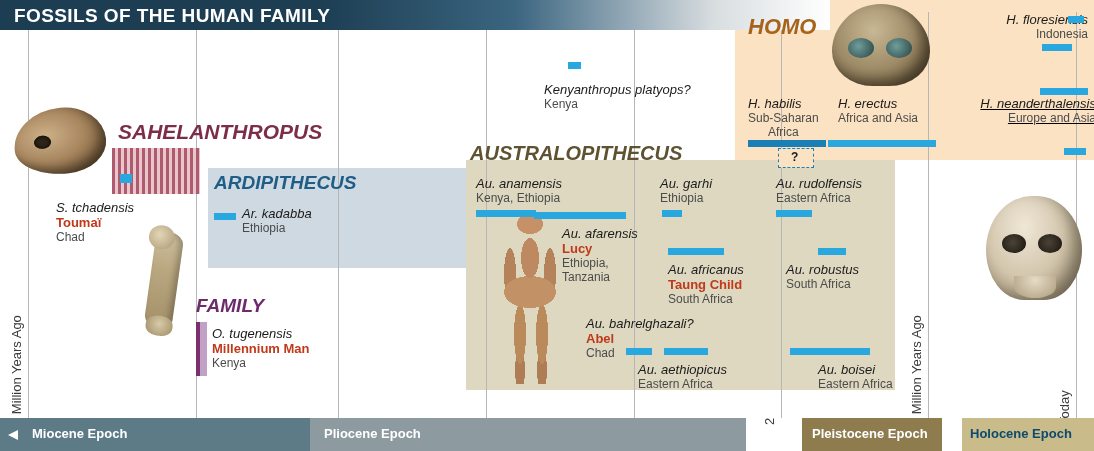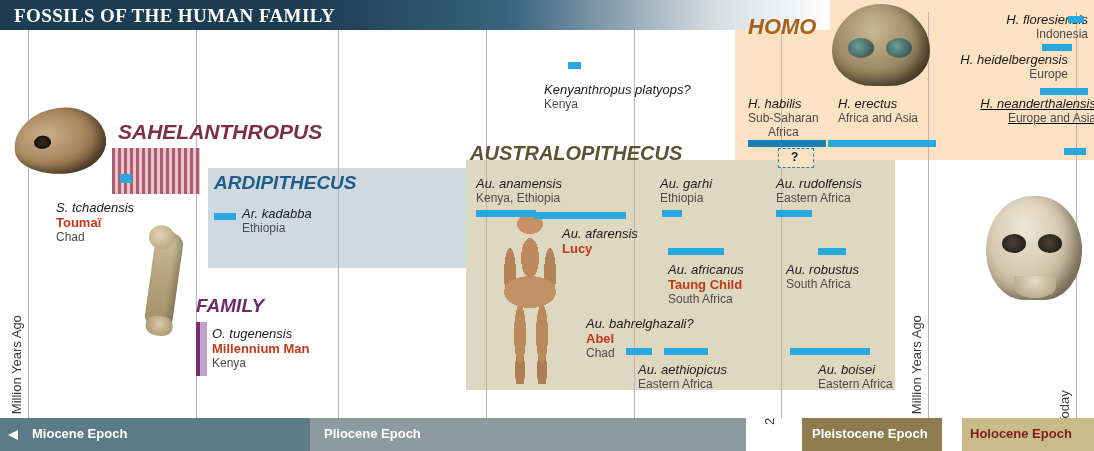--- a/index.html
+++ b/index.html
@@ -12,35 +12,35 @@
   #root{position:relative;width:1094px;height:451px;overflow:hidden;background:#fff;}
 
   
   .titlebar{
     position:absolute;left:0;top:0;width:830px;height:30px;
     background:linear-gradient(to right,#1c3d52 0%,#1c3d52 38%,#3b6580 62%,#d8dde0 86%,#ffffff 100%);
   }
   .titlebar .txt{
     position:absolute;left:14px;top:5px;
     font-size:19px;font-weight:bold;color:#ffffff;letter-spacing:.4px;
-    font-family:Liberation Serif, serif;
+    font-family:Liberation Sans, sans-serif;
   }
 
   
   .epochbar{position:absolute;left:0;top:418px;width:1094px;height:33px;}
   .ep{position:absolute;top:0;height:33px;}
   .ep span{position:absolute;left:0;top:8px;font-size:13px;font-weight:bold;color:#ffffff;white-space:nowrap;}
   .ep-mio{left:0;width:310px;background:#5d7b87;}
   .ep-mio span{left:32px;}
   .ep-plio{left:310px;width:436px;background:#8d9aa0;}
   .ep-plio span{left:14px;}
   .ep-pleis{left:802px;width:140px;background:#8e7c4e;}
   .ep-pleis span{left:10px;}
   .ep-holo{left:962px;width:132px;background:#c9bb8a;}
-  .ep-holo span{left:8px;color:#7f1d1d;}
+  .ep-holo span{left:8px;color:#0c4a6e;}
   .arrow-left{
     position:absolute;left:8px;top:12px;width:0;height:0;
     border-top:5px solid transparent;border-bottom:5px solid transparent;border-right:10px solid #fff;
   }
 
   
   .vline{position:absolute;top:12px;width:1px;background:#b6b6b6;}
   .vlabel{
     position:absolute;font-size:12px;color:#3a3a3a;
     transform:rotate(-90deg);transform-origin:left bottom;white-space:nowrap;
@@ -251,20 +251,22 @@
 
   <div class="sp" style="left:476px;top:176px;">
     <div class="name">Au. anamensis</div>
     <div class="loc">Kenya, Ethiopia</div>
   </div>
   <div class="bar blue" style="left:476px;top:210px;width:60px;"></div>
 
   <div class="sp" style="left:562px;top:226px;">
     <div class="name">Au. afarensis</div>
     <div class="nick">Lucy</div>
+    <div class="loc" style="white-space:pre-line;">Ethiopia,
+Tanzania</div>
   </div>
   <div class="bar blue" style="left:534px;top:212px;width:92px;"></div>
 
   <div class="sp" style="left:586px;top:316px;">
     <div class="name">Au. bahrelghazali?</div>
     <div class="nick">Abel</div>
     <div class="loc">Chad</div>
   </div>
   <div class="bar blue" style="left:626px;top:348px;width:26px;"></div>
 
@@ -323,24 +325,20 @@
     <div class="loc">Africa and Asia</div>
   </div>
   <div class="bar blue" style="left:828px;top:140px;width:108px;"></div>
 
   <div class="sp right" style="left:8px;top:96px;width:1088px;text-decoration:underline;">
     <div class="name">H. neanderthalensis</div>
     <div class="loc">Europe and Asia</div>
   </div>
   <div class="bar blue" style="left:1040px;top:88px;width:48px;"></div>
 
-  <div class="sp right" style="left:0;top:52px;width:1068px;">
-    <div class="name">H. heidelbergensis</div>
-    <div class="loc">Europe</div>
-  </div>
   <div class="bar blue" style="left:1042px;top:44px;width:30px;"></div>
 
   <div class="sp right" style="left:0;top:12px;width:1088px;">
     <div class="name">H. floresiensis</div>
     <div class="loc">Indonesia</div>
   </div>
   <div class="bar blue" style="left:1068px;top:16px;width:16px;"></div>
 
   <div class="bar blue" style="left:1064px;top:148px;width:22px;"></div>
 

